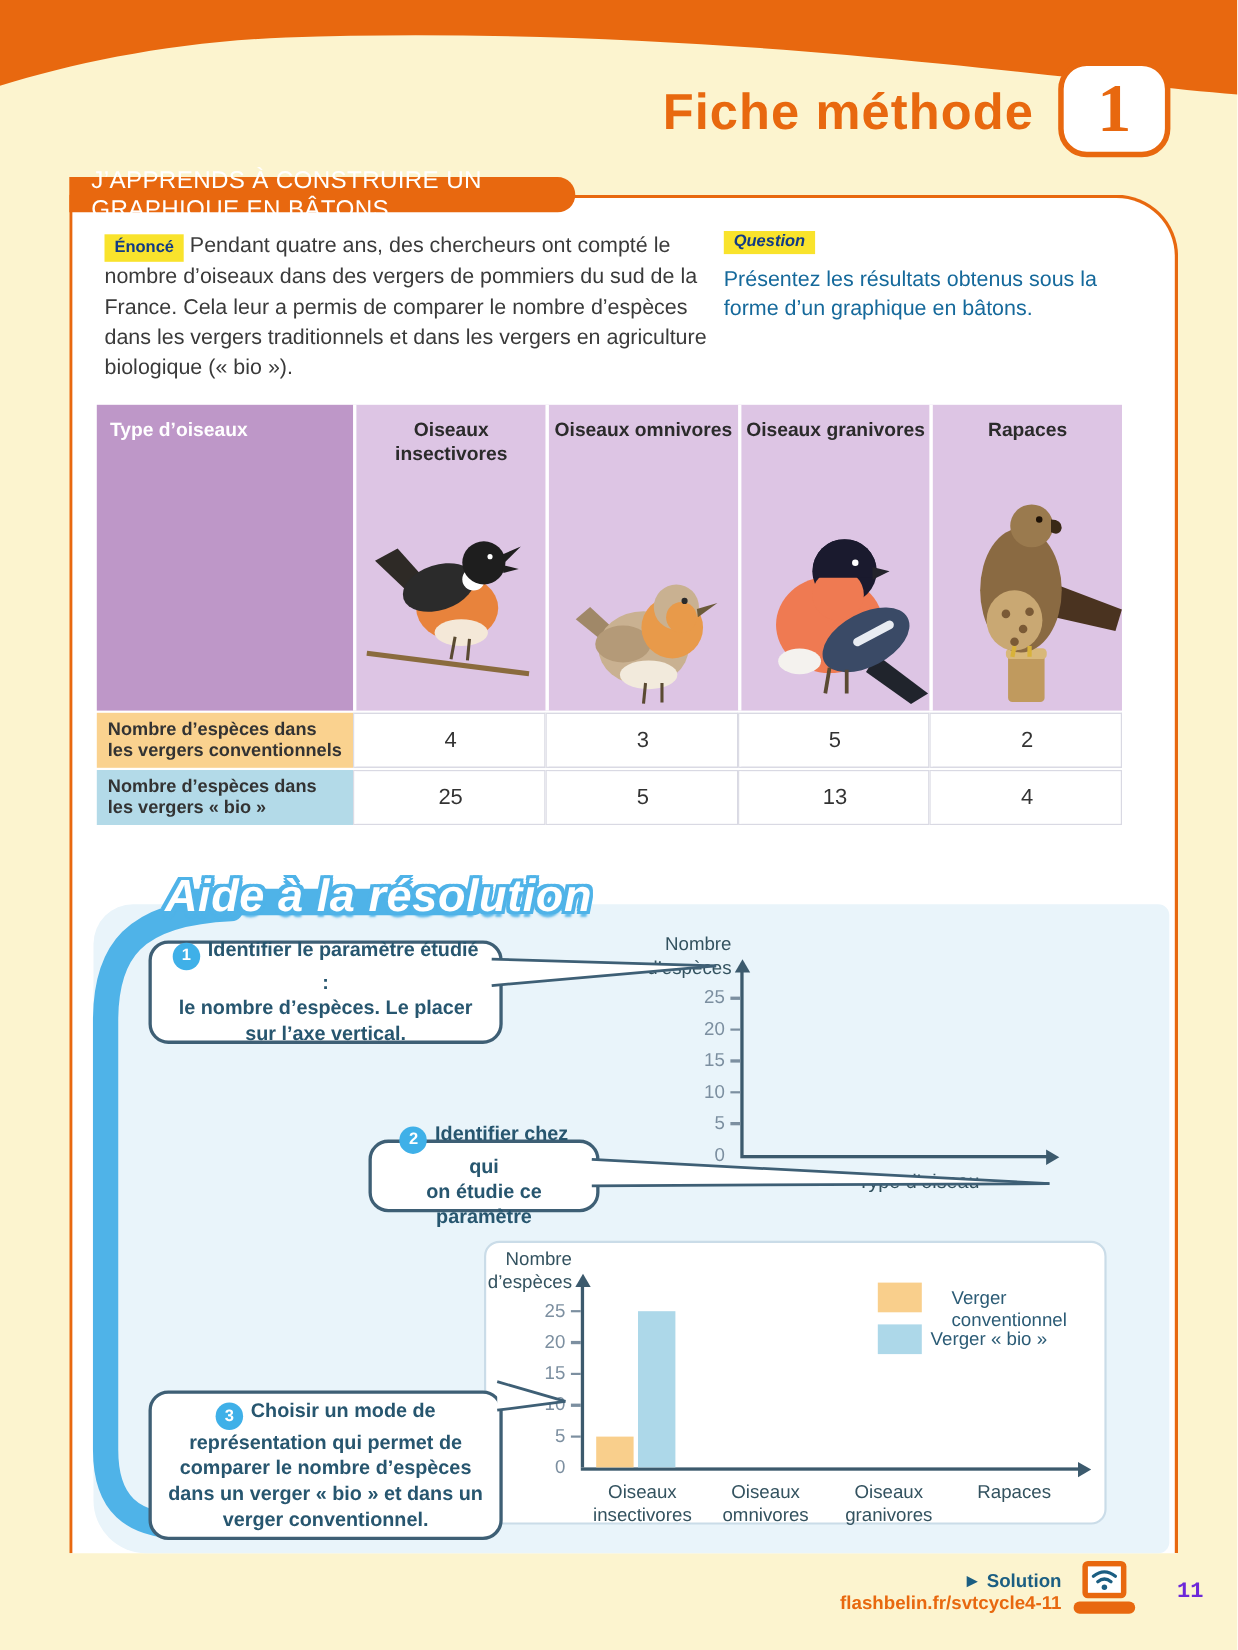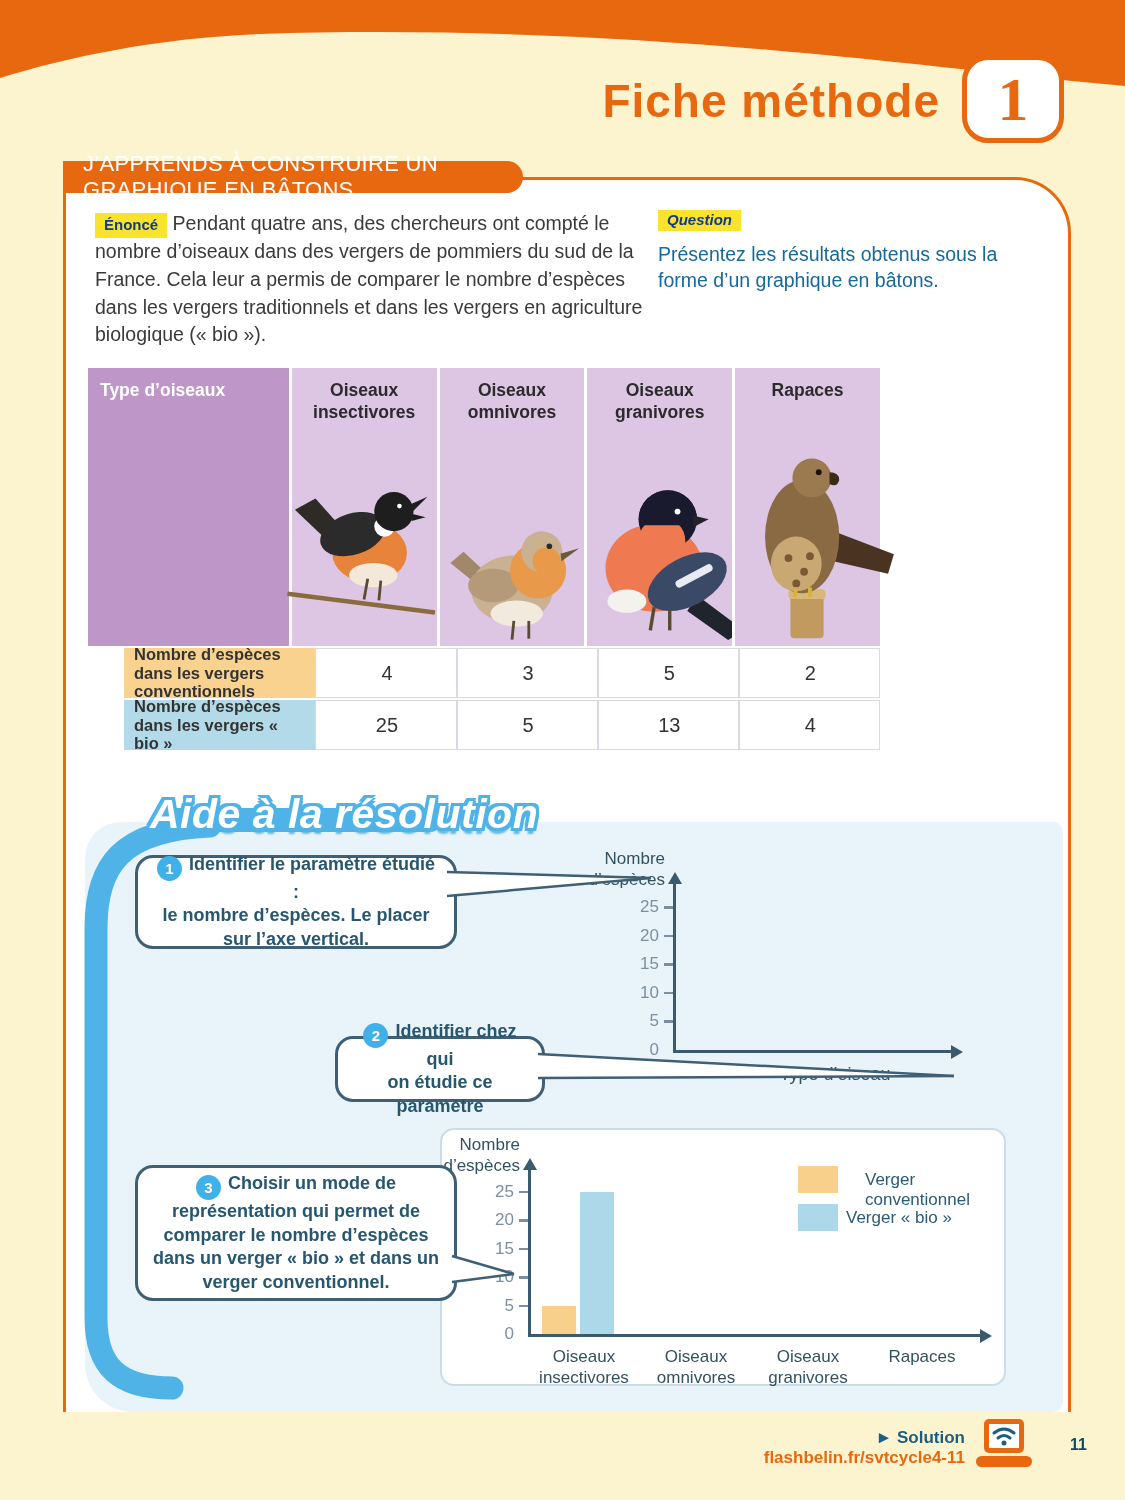--- a/index.html
+++ b/index.html
@@ -29,31 +29,31 @@
 
   
   .enonce { left:95px; top:210px; width:552px; z-index:4;
     font-size:19.5px; line-height:1.42; color:#3A3A3A; }
   .q-block { left:658px; top:210px; width:360px; z-index:4; }
   .hl-label { background:#F9E32C; color:#123A85; font-weight:bold; font-size:15px;
     padding:1px 9px 3px 9px; display:inline-block; }
   .q-text { margin-top:10px; font-size:19.5px; line-height:1.35; color:#15699B; }
 
   
-  .btable { left:88px; top:368px; width:792px; z-index:4; font-size:17px; }
+  .btable { left:88px; top:368px; width:932px; z-index:4; font-size:17px; }
   .t-top { display:flex; height:278px; }
   .t-col0 { width:240px; background:#BE97C8; color:#fff; font-weight:bold;
     padding:12px 12px; font-size:17.5px; }
   .t-birdcol { width:180px; background:#DDC5E4; border-left:3px solid #fff;
     position:relative; text-align:center; }
   .t-birdcol .colhead { padding-top:12px; font-weight:bold; color:#2B2B2B;
     line-height:1.25; font-size:17.5px; }
   .t-birdcol svg { position:absolute; left:50%; transform:translateX(-50%);
     bottom:2px; }
-  .t-row { display:flex; height:50px; margin-top:2px;margin-left:36px; }
+  .t-row { display:flex; height:50px; margin-top:2px; }
   .t-rowlabel { width:240px; display:flex; align-items:center; padding:0 10px;
     font-weight:bold; color:#333; line-height:1.15; font-size:16.5px; }
   .t-rowlabel.peach { background:#FAD28F; }
   .t-rowlabel.blue  { background:#B3DAE8; }
   .t-val { width:180px; background:#fff; border:1px solid #D9D9E3; border-left:3px solid #fff;
     outline:1px solid #D9D9E3; outline-offset:-1px;
     display:flex; align-items:center; justify-content:center; font-size:20px; color:#333; }
 
   
   .aide-panel { left:85px; top:822px; width:978px; height:590px; background:#E9F4FA;
@@ -96,21 +96,21 @@
   .chart2-panel { left:440px; top:1128px; width:566px; height:258px; background:#fff;
     border:2px solid #CADCE8; border-radius:14px; z-index:6; }
   .legend-swatch { position:absolute; width:40px; height:27px; }
   .legend-label { position:absolute; font-size:17px; color:#2B5B75; }
 
   
   .solution { left:700px; top:1428px; width:265px; text-align:right; z-index:4; }
   .solution .sol-line { color:#1B5E82; font-weight:bold; font-size:17px; }
   .solution .sol-url { color:#E8680F; font-weight:bold; font-size:17px; }
   .laptop { left:972px; top:1418px; z-index:4; }
-  .pagenum { left:1070px; top:1436px; font-size:16px; font-weight:bold; color:#0c4a6e; z-index:4; }
+  .pagenum { left:1070px; top:1436px; font-size:20px; font-weight:bold; color:#6d28d9; z-index:4;font-family:Liberation Mono, monospace; }
 </style>
 </head>
 <body>
 
 <div class="page">
 
   <svg class="abs top-wave" viewBox="0 0 1125 100" preserveAspectRatio="none">
     <path d="M0 0 H1125 V86 C1030 78 930 64 770 50 C610 36 430 28 260 34 C160 38 70 56 0 78 Z" fill="#E8680F"></path>
   </svg>
 
@@ -246,21 +246,21 @@
   <div class="abs bubble" style="left:335px; top:1036px; width:210px; height:66px;">
     <div><span class="step-num">2</span><span class="btext">Identifier chez qui
 on étudie ce paramètre</span></div>
   </div>
   <svg class="abs tail" style="left:536px; top:1046px;" width="425" height="44">
     <polygon points="2,8 418,30 2,32" fill="#fff"></polygon>
     <line x1="2" y1="8" x2="418" y2="30" stroke="#3E5F75" stroke-width="2.5"></line>
     <line x1="418" y1="30" x2="2" y2="32" stroke="#3E5F75" stroke-width="2.5"></line>
   </svg>
 
-  <div class="abs bubble" style="left:135px; top:1165px; width:322px; height:136px;">
+  <div class="abs bubble" style="left:135px; top:1264px; width:322px; height:136px;">
     <div><span class="step-num">3</span><span class="btext">Choisir un mode de
 représentation qui permet de
 comparer le nombre d’espèces
 dans un verger « bio » et dans un
 verger conventionnel.</span></div>
   </div>
   <svg class="abs tail" style="left:450px; top:1252px;" width="70" height="38">
     <polygon points="2,4 64,22 2,30" fill="#fff"></polygon>
     <line x1="2" y1="4" x2="64" y2="22" stroke="#3E5F75" stroke-width="2.5"></line>
     <line x1="64" y1="22" x2="2" y2="30" stroke="#3E5F75" stroke-width="2.5"></line>

